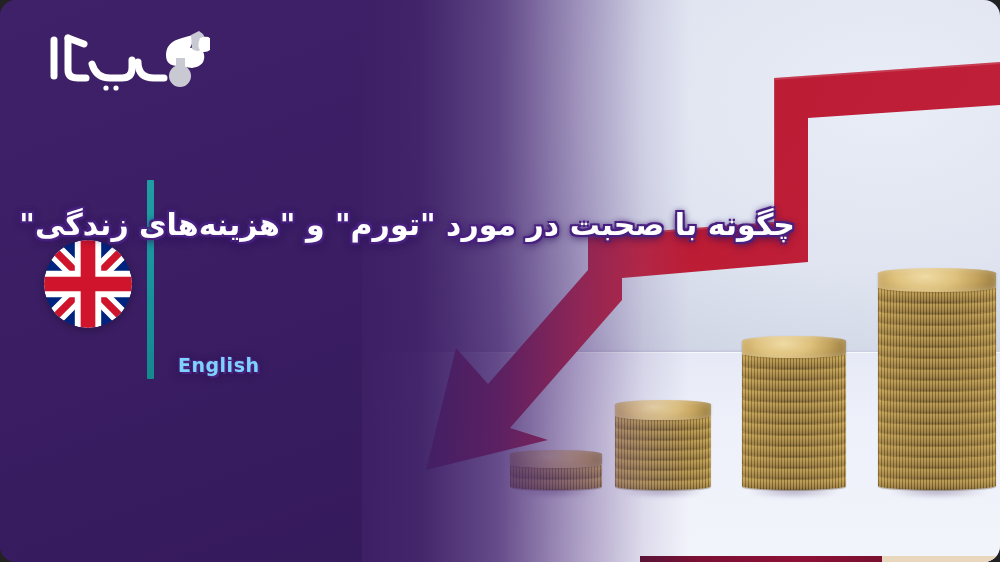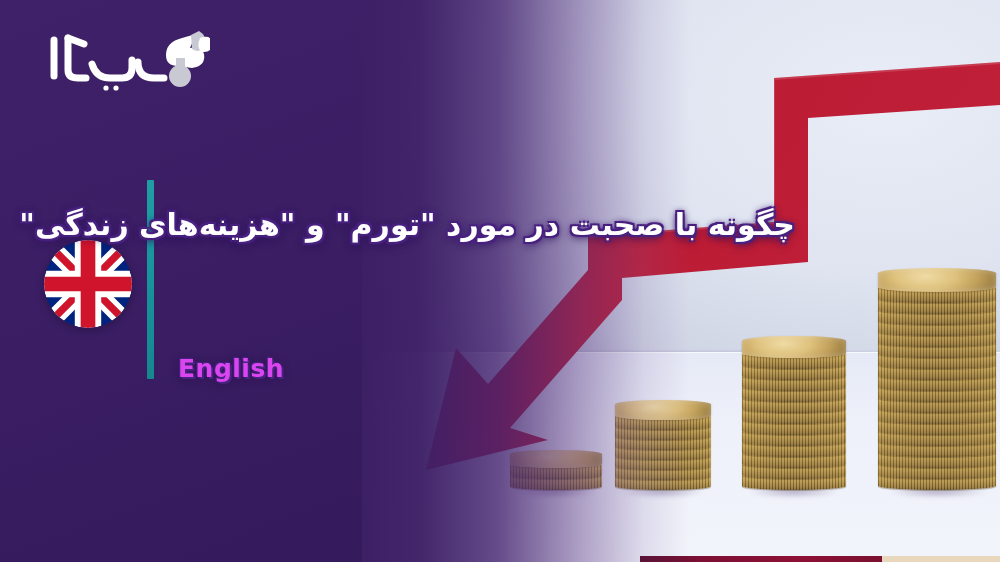--- a/index.html
+++ b/index.html
@@ -5,20 +5,21 @@
 <style>
   html,body{margin:0;padding:0;background:#222;}
   *{box-sizing:border-box;}
 
   .banner{
     position:relative;
     width:1000px;height:562px;
     overflow:hidden;
     font-family:"DejaVu Sans","Liberation Sans",sans-serif;
     background:#3D1F66;
+    border-radius:16px;
   }
 
   
   .photo{
     position:absolute;
     left:360px; top:0; width:640px; height:562px;
     background:
       radial-gradient(120% 90% at 82% 18%, #e9edf7 0%, #dfe4f0 34%, #cfd4e4 58%, #b5aecc 78%, #8d7fae 100%);
     overflow:hidden;
   }
@@ -135,23 +136,23 @@
       0 3px 10px rgba(40,15,75,.85);
     white-space:nowrap;
   }
   .headline .line{display:block;}
   .headline .line2{padding-left:0;}
 
   
   .english-label{
     position:absolute; left:178px; top:354px;
     direction:ltr;
-    color:#d946ef;
+    color:#7dd3fc;
     font-weight:bold;
-    font-size:25px;
+    font-size:19px;
     letter-spacing:.5px;
     text-shadow:
       0 0 3px #4a2380, 2px 2px 0 #4a2380, -1px -1px 0 #4a2380,
       0 2px 8px rgba(40,15,75,.9);
   }
 </style>
 </head>
 <body>
 
 <div class="banner">

